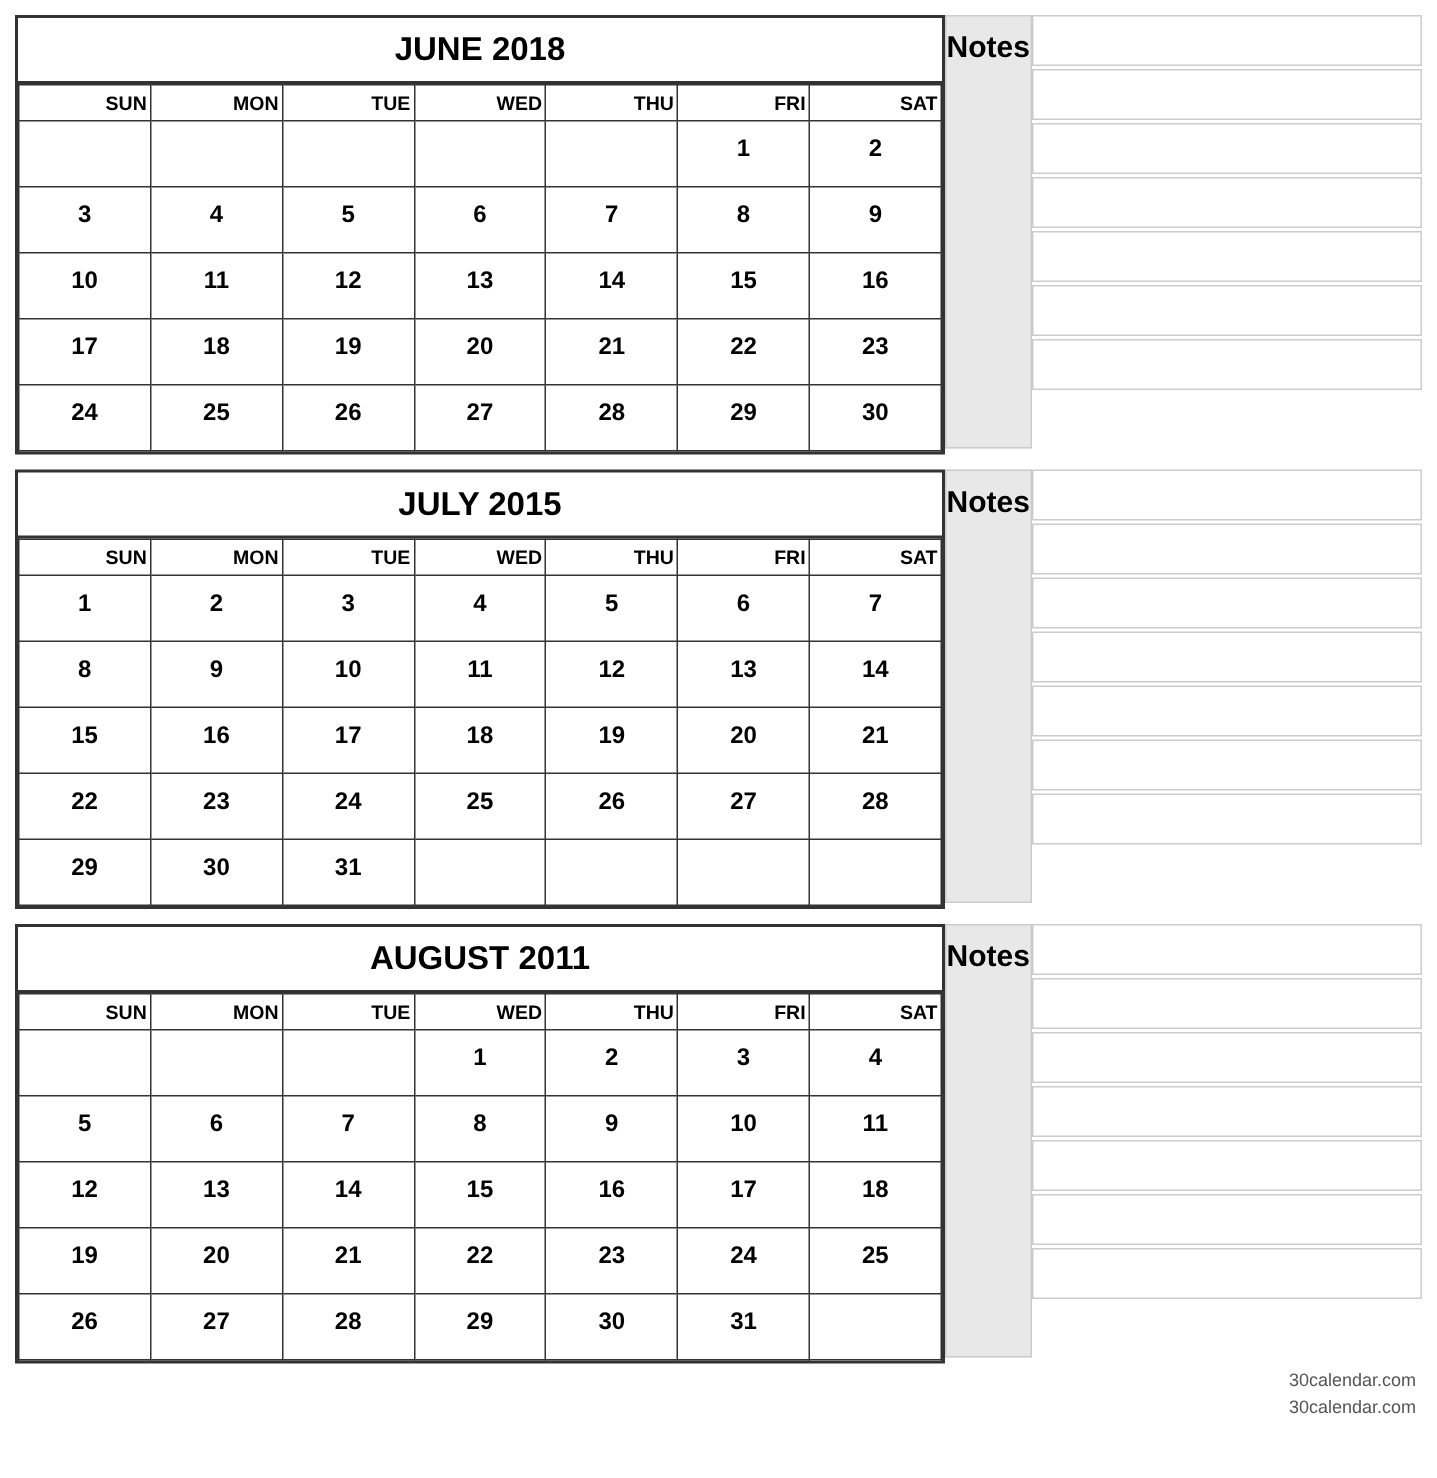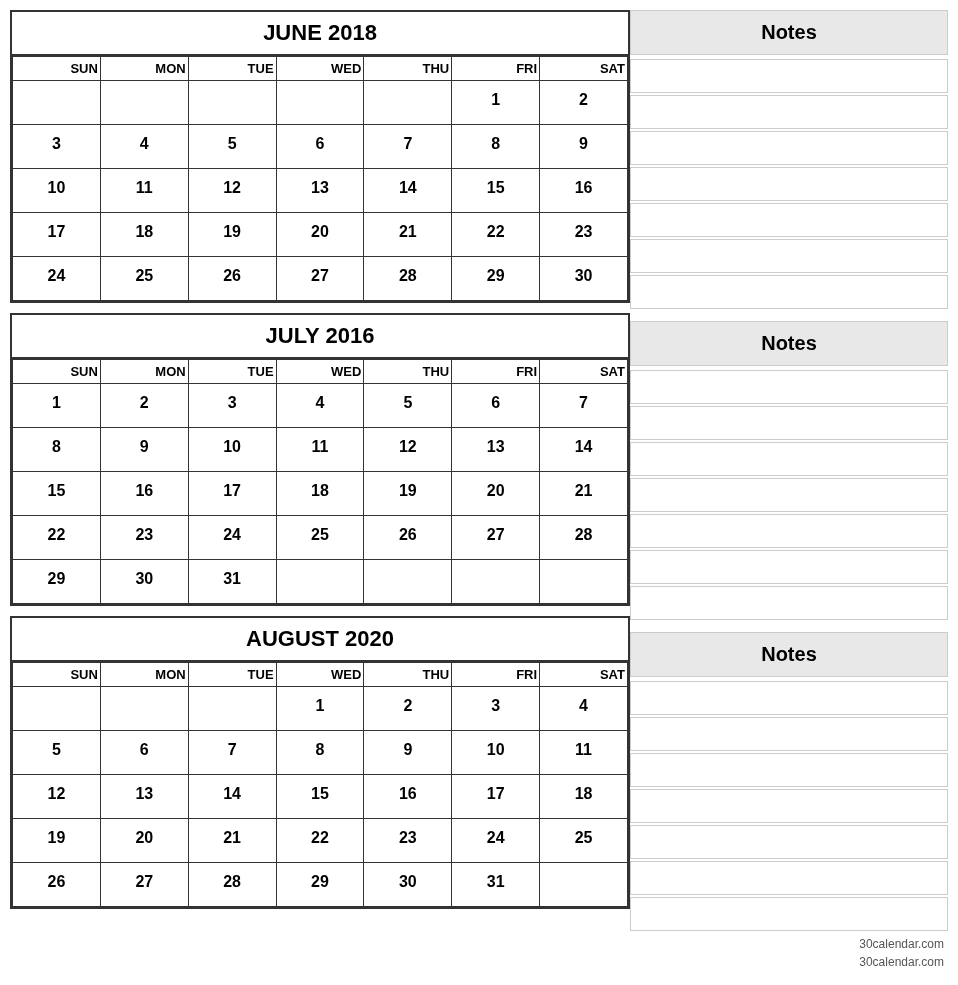--- a/index.html
+++ b/index.html
@@ -59,21 +59,21 @@
       width: 88px;
       height: 44px;
       vertical-align: top;
     }
     .calendar table td.empty {
       background: #fff;
     }
     
     .notes-section {
       display: flex;
-      flex-direction: column;
+      flex-direction: row;
       height: 100%;
     }
     .notes-header {
       background: #e8e8e8;
       border: 1px solid #ccc;
       text-align: center;
       font-size: 20px;
       font-weight: bold;
       padding: 10px 0;
       margin-bottom: 4px;
@@ -161,21 +161,21 @@
               <td>26</td>
               <td>27</td>
               <td>28</td>
               <td>29</td>
               <td>30</td>
             </tr>
           </tbody>
         </table>
       </div>
       <div class="calendar">
-        <div class="calendar-title">JULY 2016</div>
+        <div class="calendar-title">JULY 2015</div>
         <table>
           <thead>
             <tr>
               <th>SUN</th>
               <th>MON</th>
               <th>TUE</th>
               <th>WED</th>
               <th>THU</th>
               <th>FRI</th>
               <th>SAT</th>
@@ -224,21 +224,21 @@
               <td>31</td>
               <td class="empty"></td>
               <td class="empty"></td>
               <td class="empty"></td>
               <td class="empty"></td>
             </tr>
           </tbody>
         </table>
       </div>
       <div class="calendar">
-        <div class="calendar-title">AUGUST 2020</div>
+        <div class="calendar-title">AUGUST 2011</div>
         <table>
           <thead>
             <tr>
               <th>SUN</th>
               <th>MON</th>
               <th>TUE</th>
               <th>WED</th>
               <th>THU</th>
               <th>FRI</th>
               <th>SAT</th>

